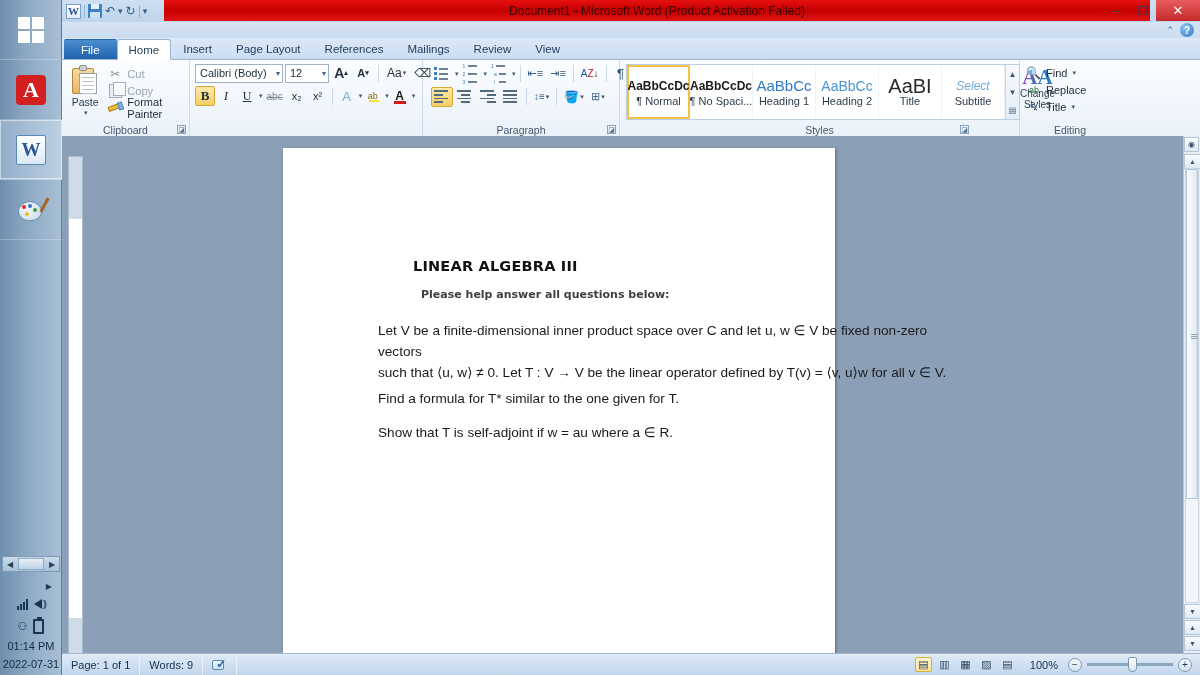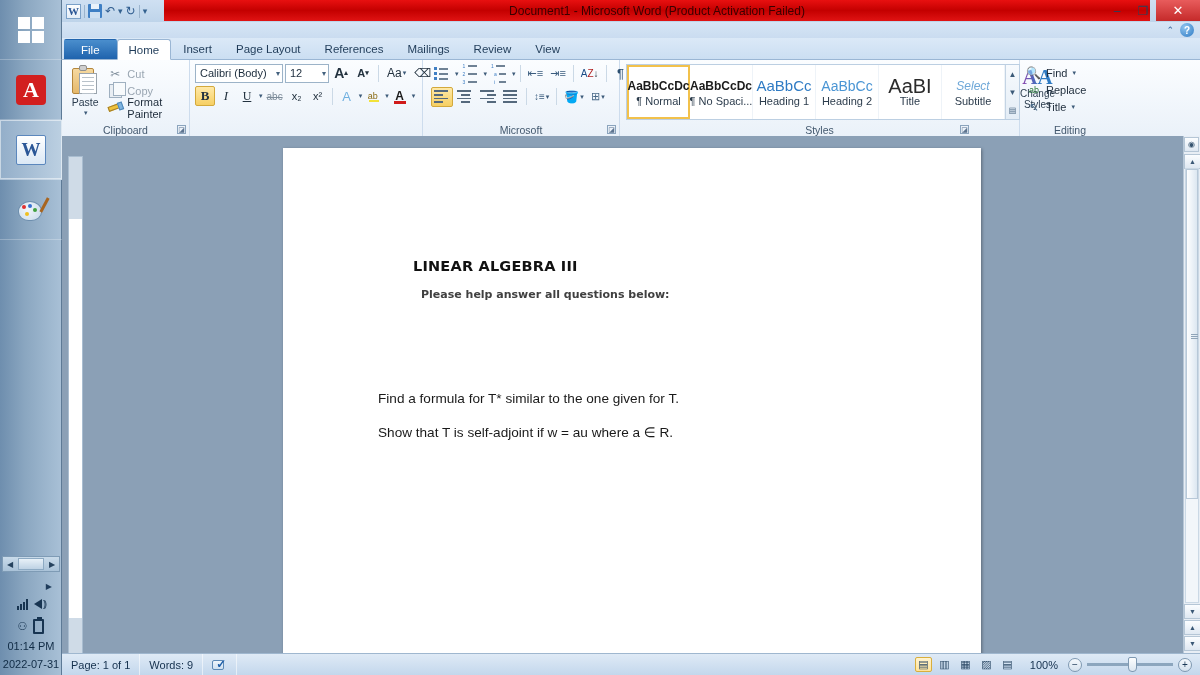--- a/index.html
+++ b/index.html
@@ -154,21 +154,21 @@
   .tabsel { position: absolute; left: 4px; top: 2px; width: 16px; height: 15px; background: linear-gradient(#fdfdfd,#dfe8f1); border: 1px solid #93a9bf; display: flex; align-items: center; justify-content: center; font-size: 10px; color: #2b3c4e; }
   .hruler { position: absolute; left: 222px; width: 698px; height: 15px; background: #ffffff; border: 1px solid #a9bdd0; top: 2px; }
   .hruler .gray { position: absolute; top: 0; bottom: 0; background: #cfdbe7; }
   .hruler .ticks { position: absolute; left: 0; right: 0; top: 0; bottom: 0; font-size: 8px; color: #4a6078; }
   .hruler .tk { position: absolute; top: 2px; transform: translateX(-50%); }
   .ind { position: absolute; left: 222px; top: 1px; }
 
   
   .vruler { position: absolute; left: 6px; top: 20px; width: 15px; height: 525px; background: #fff; border: 1px solid #a9bdd0; font-size: 7px; color: #556b82; }
   .vruler .gz { position: absolute; left: 0; right: 0; background: #cfdbe7; }
-  .page { position: absolute; left: 221px; top: 12px; width: 698px; height: 525px; background: #fff; box-shadow: 1px 1px 3px rgba(0,0,0,0.35); }
+  .page { position: absolute; left: 221px; top: 12px; width: 552px; height: 525px; background: #fff; box-shadow: 1px 1px 3px rgba(0,0,0,0.35); }
   .doc-title { position: absolute; left: 130px; top: 110px; font-family: "DejaVu Sans", sans-serif; font-weight: bold; font-size: 14.5px; color: #111; letter-spacing: 0.2px; }
   .doc-sub { position: absolute; left: 90px; top: 140px; font-family: "DejaVu Sans", sans-serif; font-weight: bold; font-size: 11px; color: #404040; margin-left: 48px; }
   .doc-p1 { position: absolute; left: 95px; top: 172px; width: 585px; font-family: "Liberation Sans", sans-serif; font-size: 13.6px; color: #1a1a1a; line-height: 21px; }
   .doc-p2 { position: absolute; left: 95px; top: 243px; font-family: "Liberation Sans", sans-serif; font-size: 13.6px; color: #1a1a1a; }
   .doc-p3 { position: absolute; left: 95px; top: 276px; font-family: "Liberation Sans", sans-serif; font-size: 13.6px; color: #1a1a1a; }
 
   
   .vscroll { position: absolute; right: 0; top: 0; width: 17px; bottom: 0; background: #e8eef5; border-left: 1px solid #b7c7d7; }
   .vs-btn { width: 17px; height: 15px; display: flex; align-items: center; justify-content: center; font-size: 7px; color: #3a5876; background: linear-gradient(#fbfdff,#dfe8f2); border: 1px solid #b5c6d6; }
   .vs-track { position: absolute; top: 32px; bottom: 50px; left: 1px; right: 1px; background: #f2f6fa; border: 1px solid #cad8e5; }
@@ -517,21 +517,21 @@
                 <span style="font-size:12px">🪣</span>
                 <span class="caret">▾</span>
               </div>
             <div class="tbtn">
                 <span style="font-size:11px;color:#4a6a88">⊞</span>
                 <span class="caret">▾</span>
               </div>
           </div>
         </div>
         <div class="glabel">
-          <span>Microsoft</span>
+          <span>Paragraph</span>
           <span class="dlg">◪</span>
         </div>
       </div>
 
       <div class="rgroup" style="width:400px">
         <div class="gcontent" style="padding-top:4px;padding-left:6px">
           <div class="stylebox">
             <div class="stylecell sel">
               <span class="samp" style="font-weight:bold">AaBbCcDc</span>
               <span class="nm">¶ Normal</span>
@@ -653,20 +653,24 @@
     <div style="position:absolute;left:0;right:0;top:136px;bottom:22px;background:#8ba0b6">
 
       <div class="vruler">
         <div class="gz" style="top:0;height:62px"></div>
         <div class="gz" style="bottom:0;height:62px"></div>
       </div>
 
       <div class="page">
         <div class="doc-title">LINEAR ALGEBRA III</div>
         <div class="doc-sub">Please help answer all questions below:</div>
+        <div class="doc-p1">
+          <div>Let V be a finite-dimensional inner product space over C and let u, w ∈ V be fixed non-zero vectors</div>
+          <div>such that ⟨u, w⟩ ≠ 0. Let T : V → V be the linear operator defined by T(v) = ⟨v, u⟩w for all v ∈ V.</div>
+        </div>
         <div class="doc-p2">Find a formula for T* similar to the one given for T.</div>
         <div class="doc-p3">Show that T is self-adjoint if w = au where a ∈ R.</div>
       </div>
 
       <div class="vscroll">
         <div class="browseobj" style="top:1px">◉</div>
         <div class="vs-btn" style="position:absolute;top:18px;left:0">▲</div>
         <div class="vs-track">
           <div class="vs-thumb">
             <div class="vs-grip">

